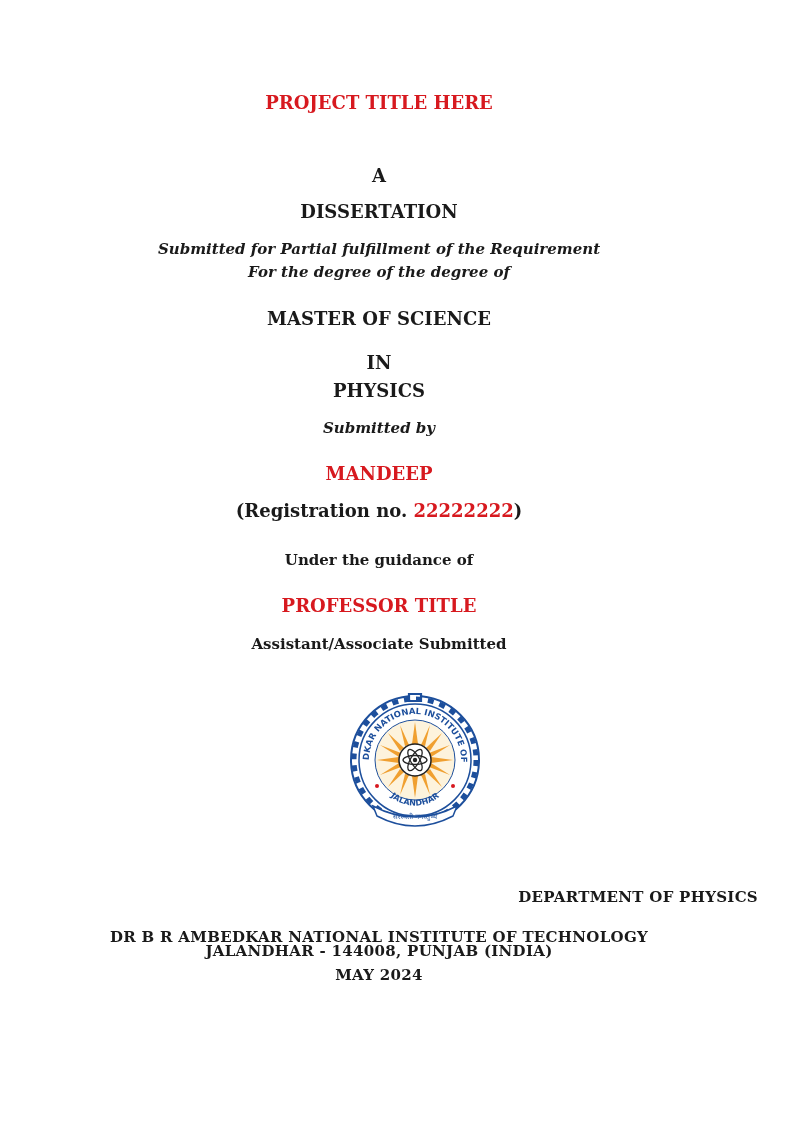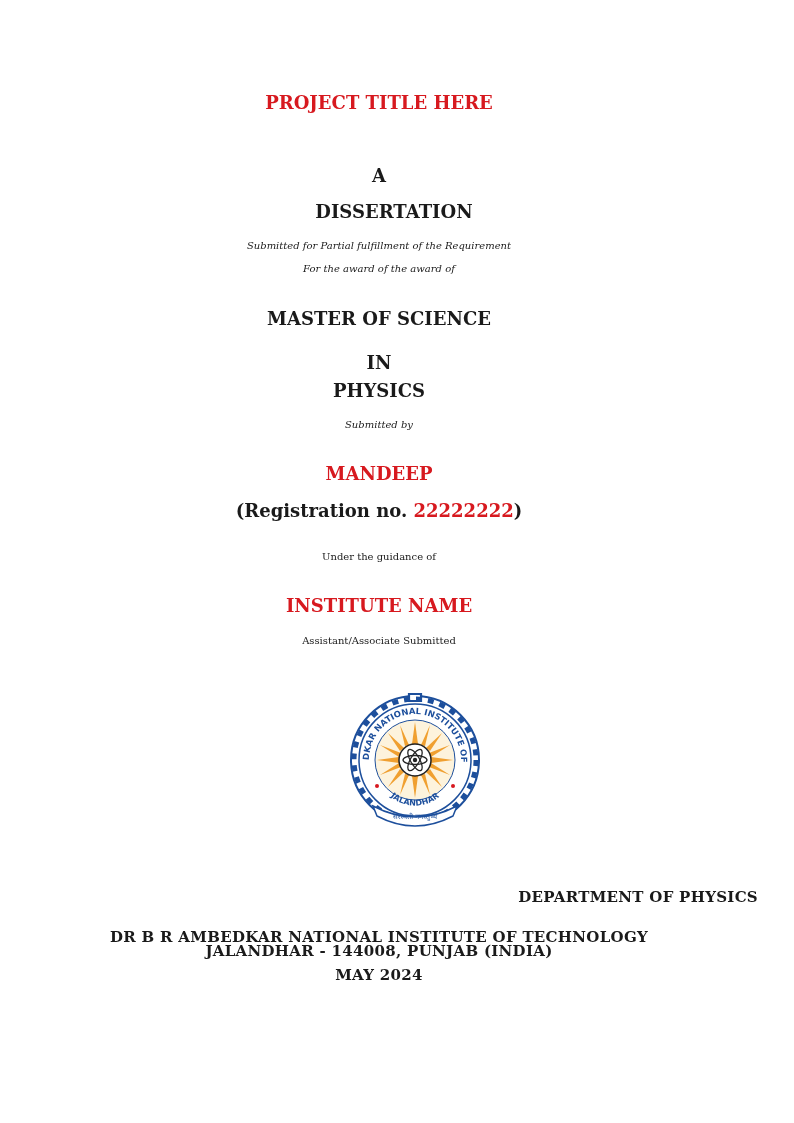--- a/index.html
+++ b/index.html
@@ -3,50 +3,50 @@
   <meta charset="utf-8">
   <style>
     html, body { margin: 0; padding: 0; background: #ffffff; }
     body { width: 794px; height: 1123px; position: relative; overflow: hidden;
            font-family: "DejaVu Serif", "Liberation Serif", serif; color: #1a1a1a; }
     .line { position: absolute; left: 0; width: 758px; text-align: center; white-space: nowrap; }
     .bold { font-weight: bold; }
     .red { color: #d7191f; }
     .ital { font-style: italic; }
     .big { font-size: 18px; }
-    .small { font-size: 10px; }
+    .small { font-size: 15px; font-weight: bold; }
     .foot { font-size: 15px; letter-spacing: 0.3px; }
     #logo { position: absolute; left: 347px; top: 688px; width: 136px; height: 144px; }
   </style>
 </head>
 <body>
 
 <div class="line bold red big" style="top:92px;">PROJECT TITLE HERE</div>
 
 <div class="line bold big" style="top:165px;">A</div>
-<div class="line bold big" style="top:201px;padding-left:15px;">DISSERTATION</div>
+<div class="line bold big" style="top:201px;">DISSERTATION</div>
 
 <div class="line ital small" style="top:240px;">Submitted for Partial fulfillment of the Requirement</div>
-<div class="line ital small" style="top:263px;">For the award of the award of</div>
+<div class="line ital small" style="top:263px;">For the degree of the degree of</div>
 
 <div class="line bold big" style="top:308px;">MASTER OF SCIENCE</div>
 <div class="line bold big" style="top:352px;">IN</div>
 <div class="line bold big" style="top:380px;">PHYSICS</div>
 
 <div class="line ital small" style="top:419px;">Submitted by</div>
 
 <div class="line bold red big" style="top:463px;">MANDEEP</div>
 
 <div class="line bold big" style="top:500px;">
   <span>(Registration no. </span><span class="red">22222222</span><span>)</span>
 </div>
 
 <div class="line small" style="top:551px;">Under the guidance of</div>
 
-<div class="line bold red big" style="top:595px;">INSTITUTE NAME</div>
+<div class="line bold red big" style="top:595px;">PROFESSOR TITLE</div>
 
 <div class="line small" style="top:635px;">Assistant/Associate Submitted</div>
 
 <svg id="logo" viewBox="0 0 136 144">
   <defs>
     <path id="arcTop" d="M 22 72 A 46 46 0 1 1 114 72"></path>
     <path id="arcBot" d="M 36 100 A 38 38 0 0 0 100 100"></path>
   </defs>
 
   <g fill="#ffffff" stroke="#1d4f9c" stroke-width="2">

